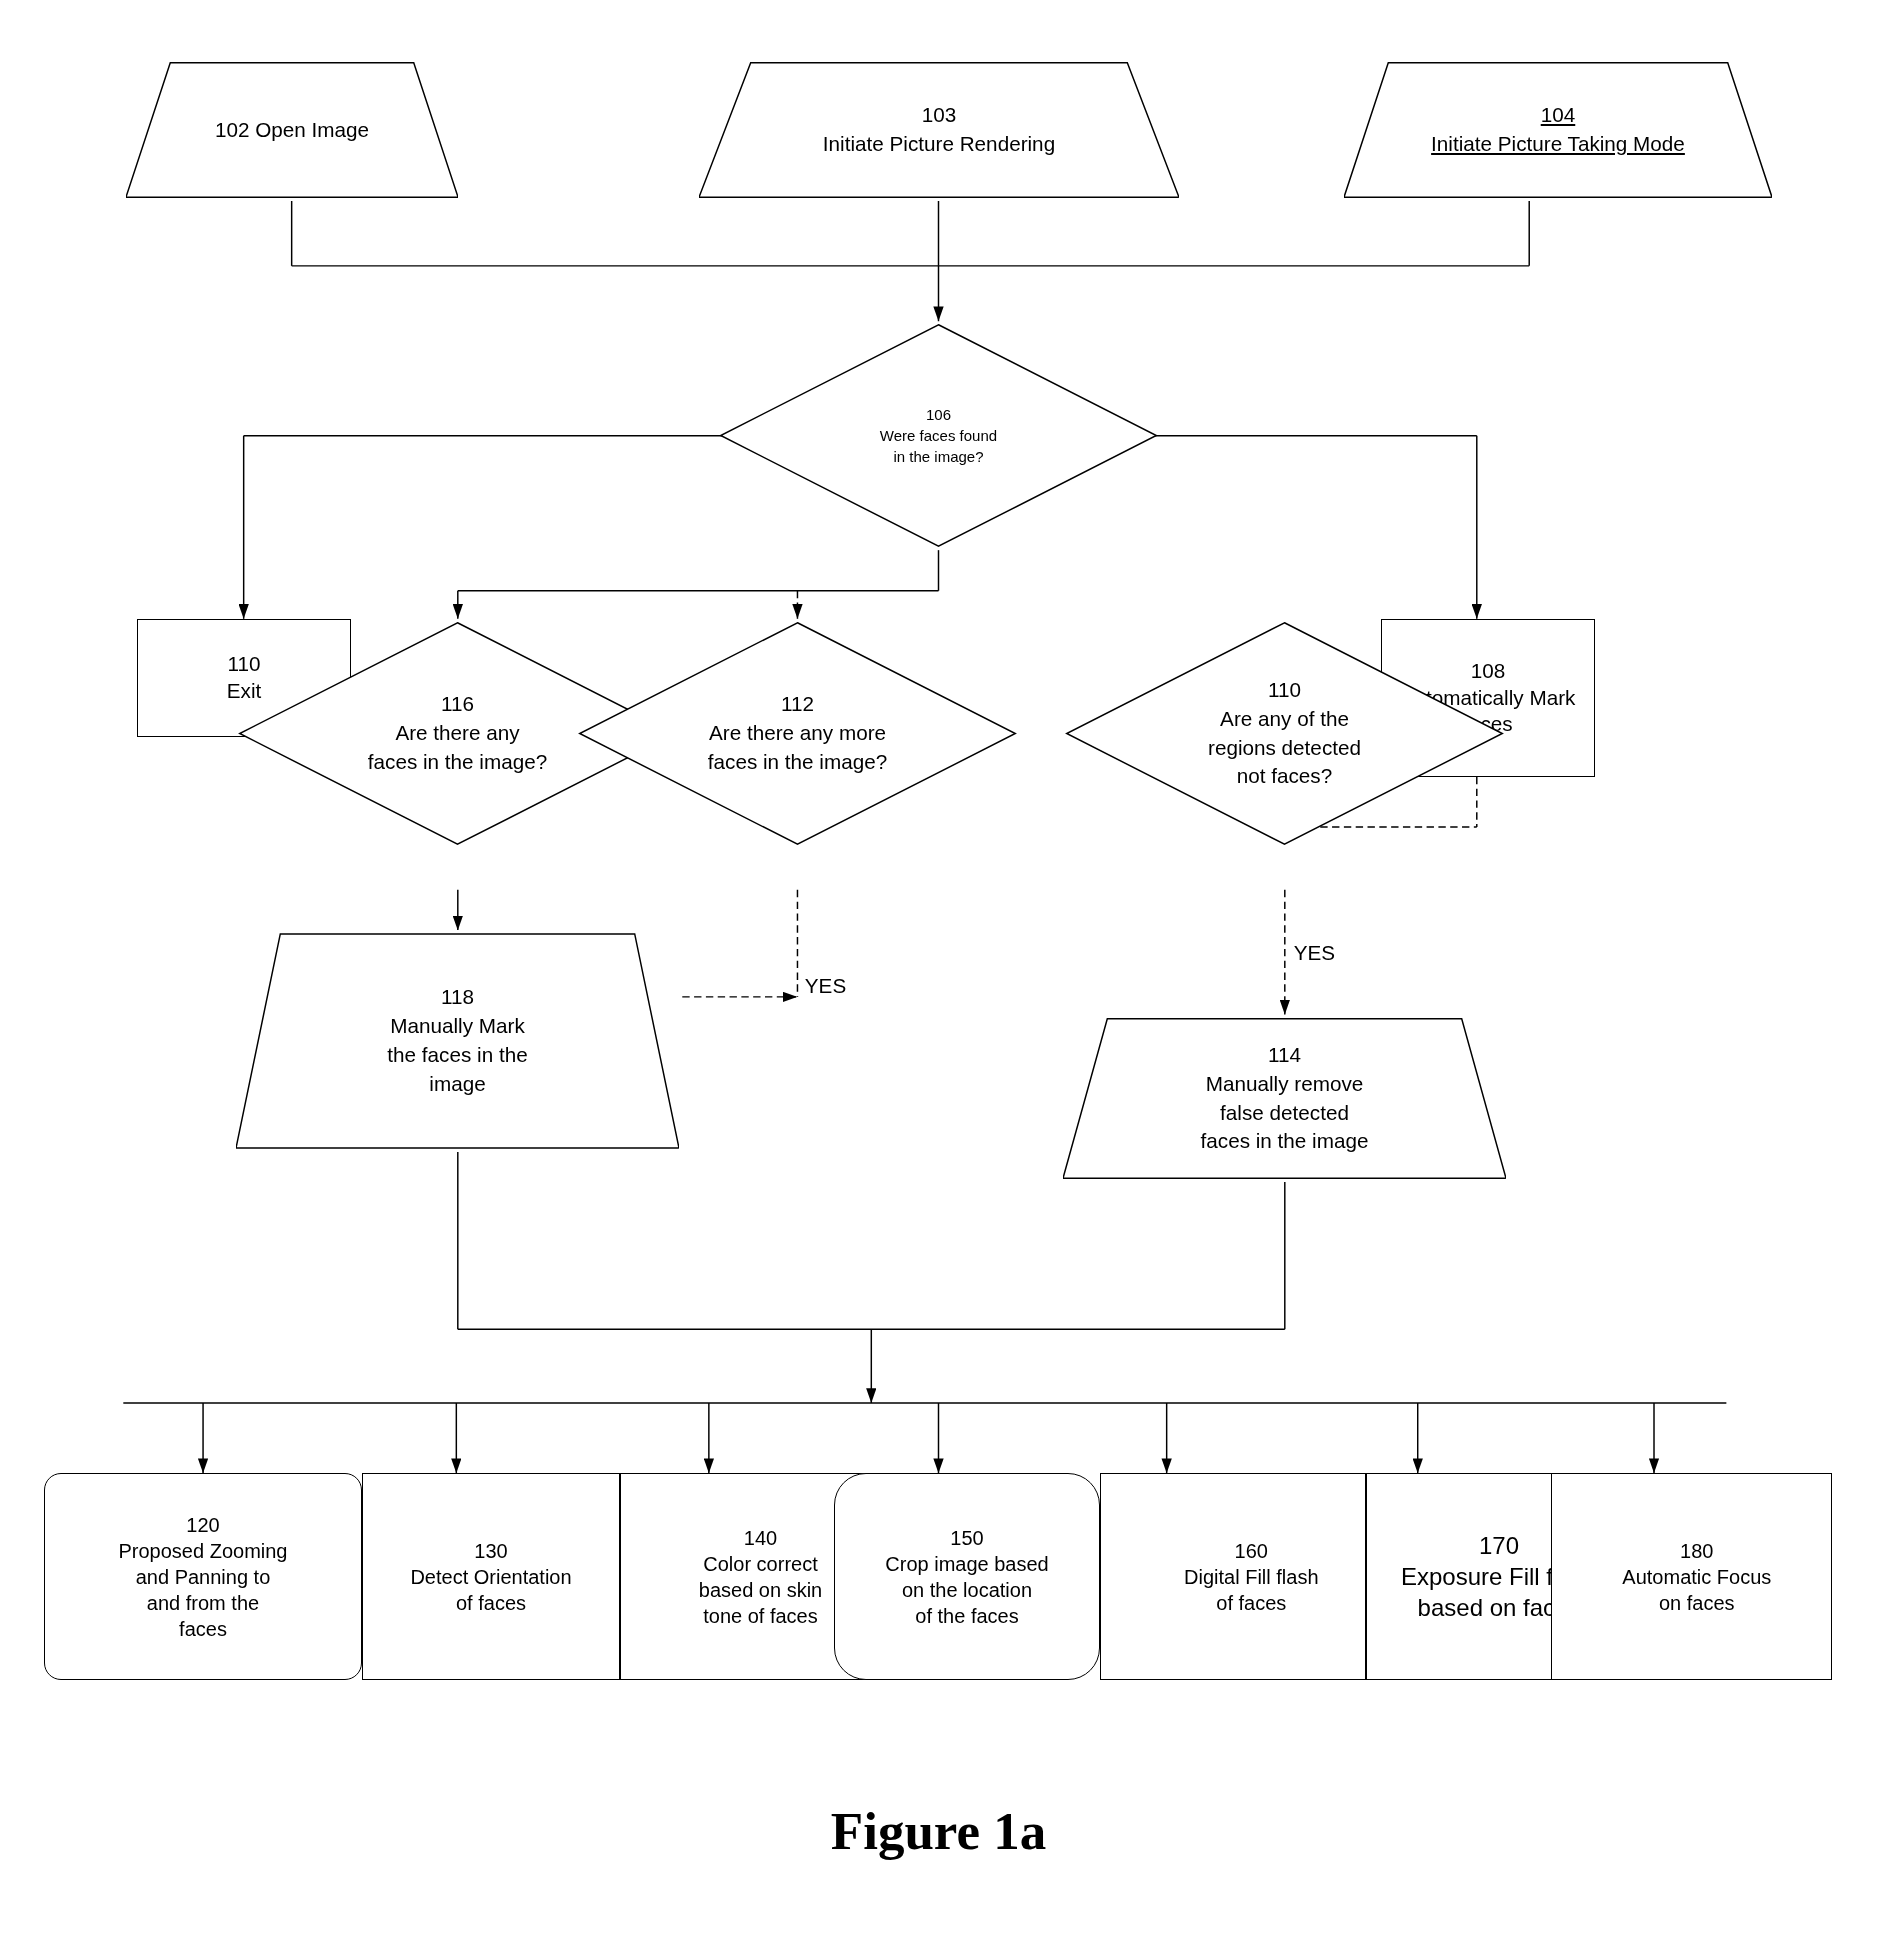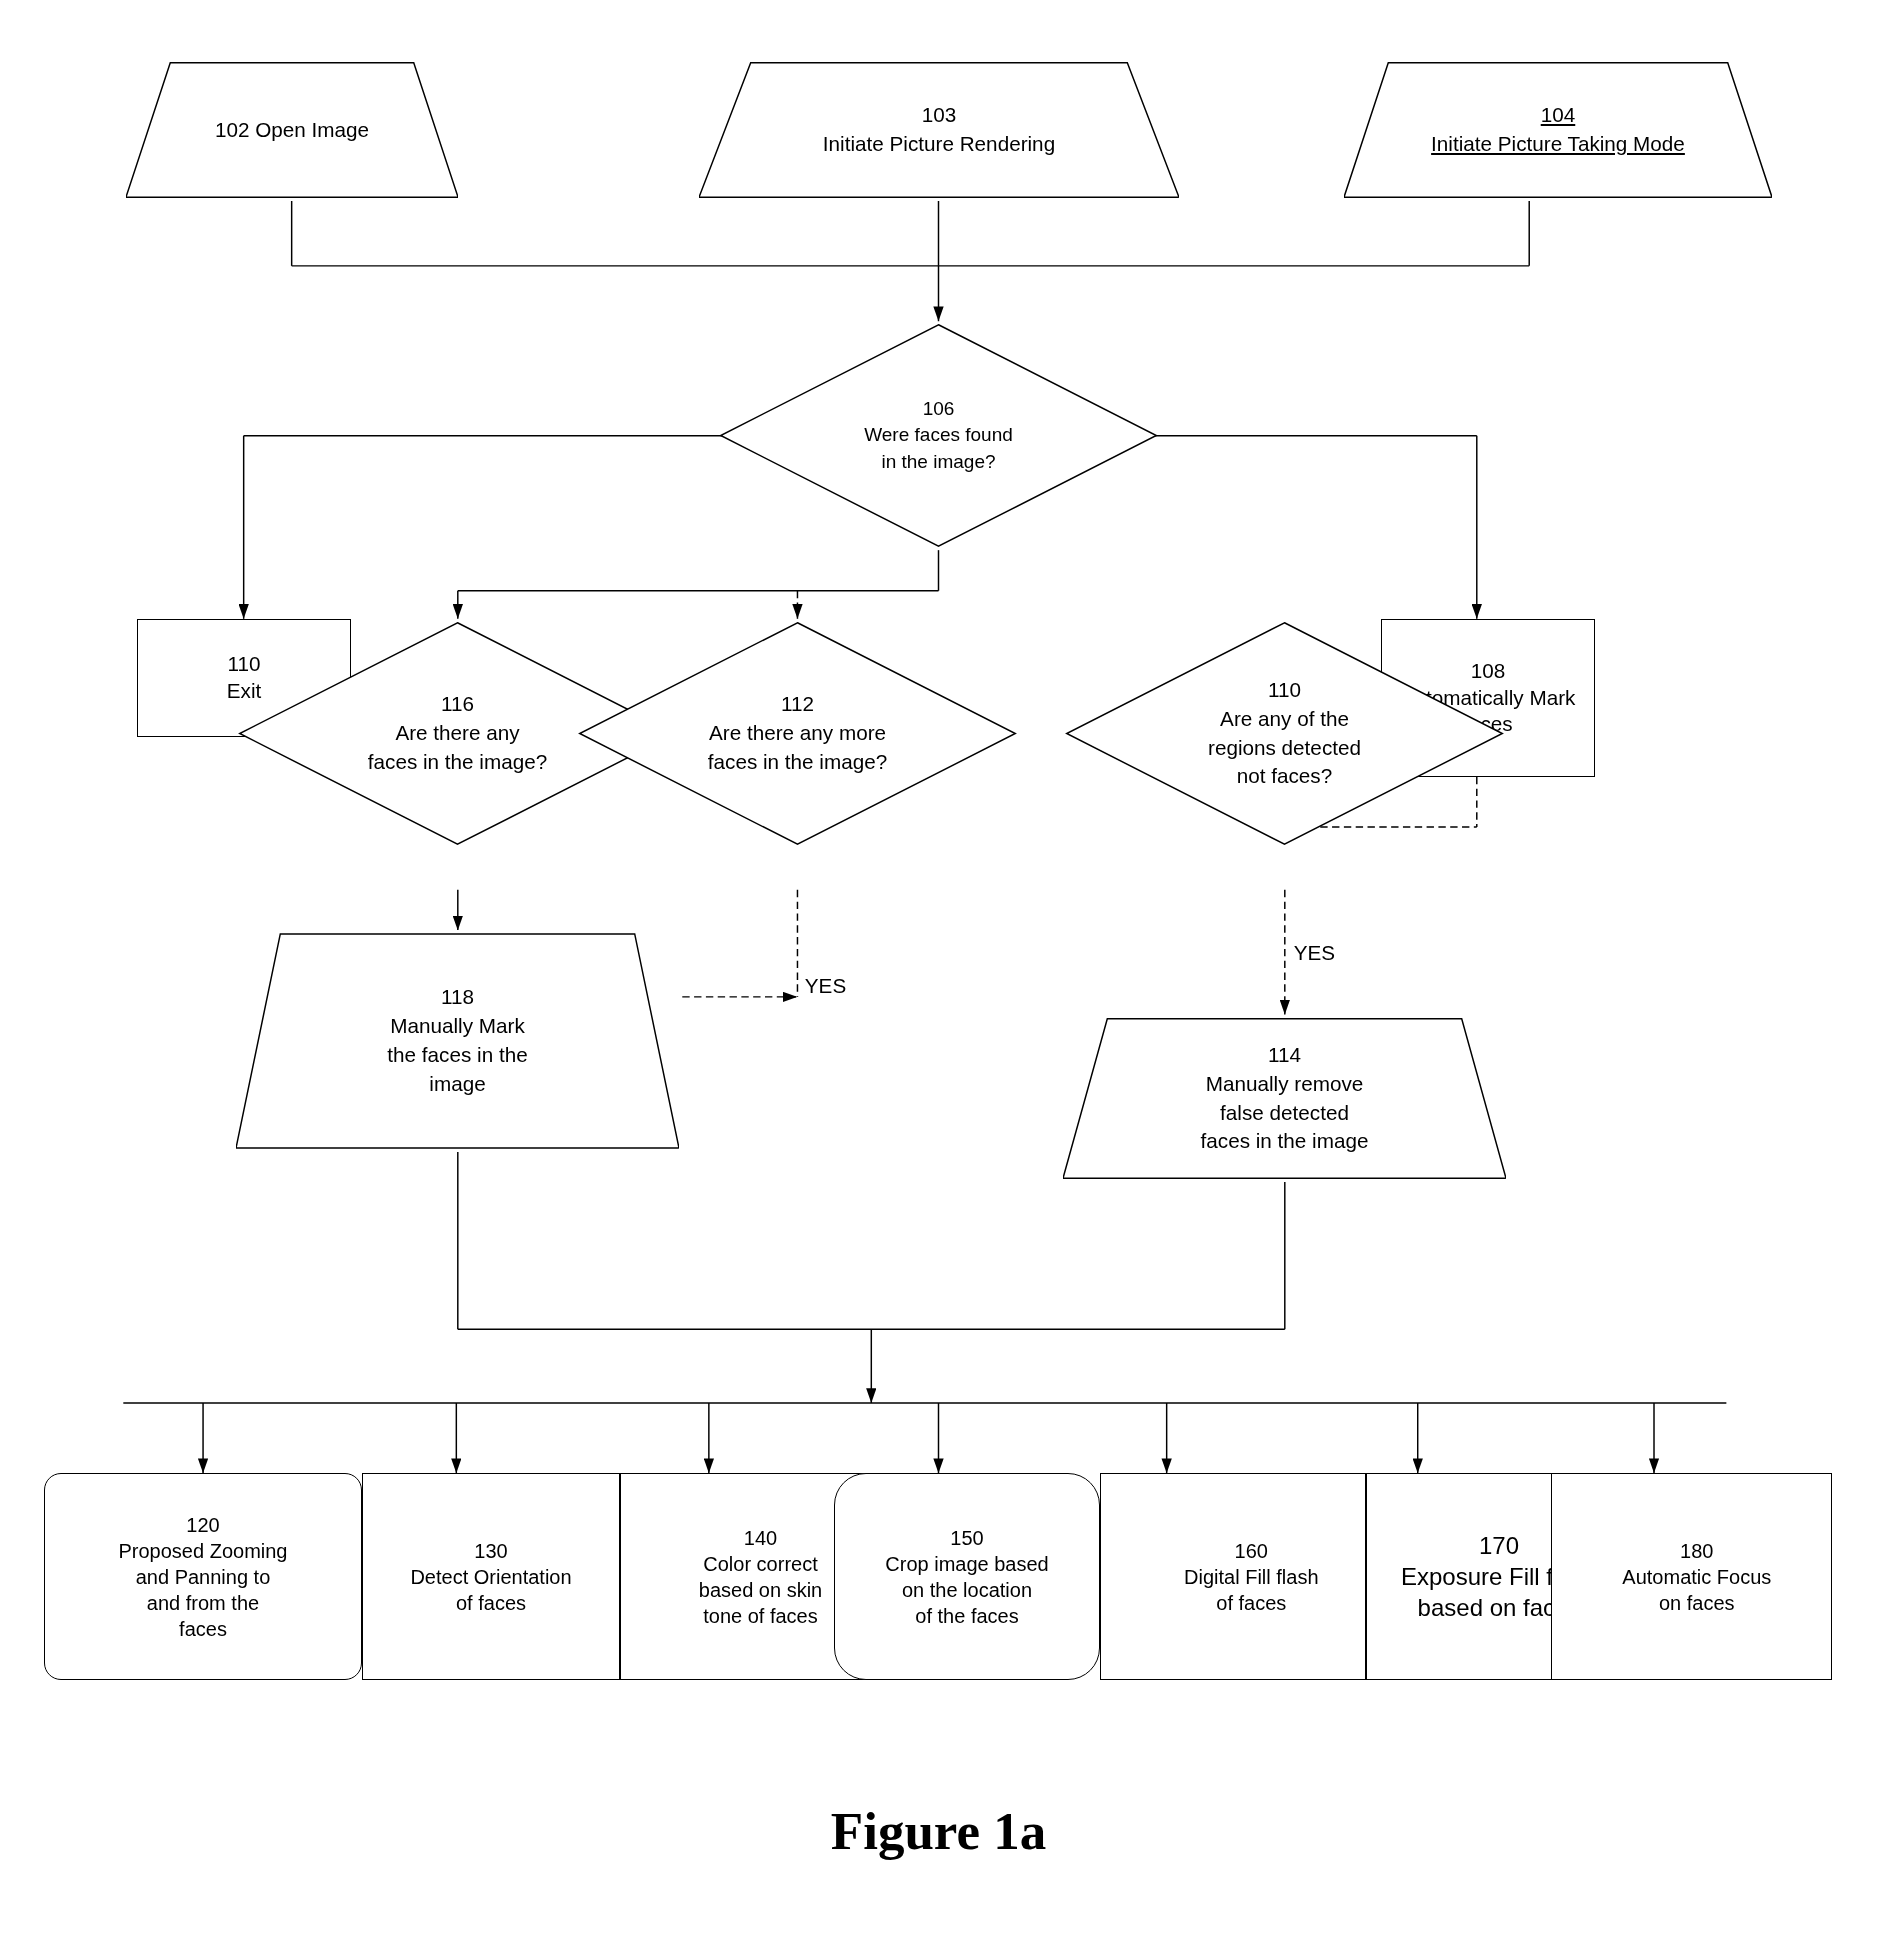--- a/index.html
+++ b/index.html
@@ -163,21 +163,21 @@
     </svg>
     <div style="position:relative;z-index:1;font-size:20.7px;text-align:center;line-height:1.4;text-decoration:underline;">
       <span>104<br>Initiate Picture Taking Mode</span>
     </div>
   </div>
 
   <div style="position:absolute;left:717px;top:321px;width:443px;height:229px;">
     <svg width="443" height="229" style="position:absolute;top:0;left:0;" viewBox="0 0 600 310">
       <polygon points="300,5 595,155 300,305 5,155" fill="white" stroke="black" stroke-width="2"></polygon>
     </svg>
-    <div style="position:relative;z-index:1;width:100%;height:100%;display:flex;align-items:center;justify-content:center;text-align:center;font-size:19px;line-height:1.4;">
+    <div style="position:relative;z-index:1;width:100%;height:100%;display:flex;align-items:center;justify-content:center;text-align:center;font-size:15px;line-height:1.4;">
       <span>106<br>Were faces found<br>in the image?</span>
     </div>
   </div>
 
   <div class="flow-box" style="left:1381px; top:619px; width:214px; height:158px; font-size:20.7px;">
     <span>108<br>Automatically Mark<br>faces</span>
   </div>
 
   <div class="flow-box" style="left:137px; top:619px; width:214px; height:118px;">
     <span>110<br>Exit</span>

